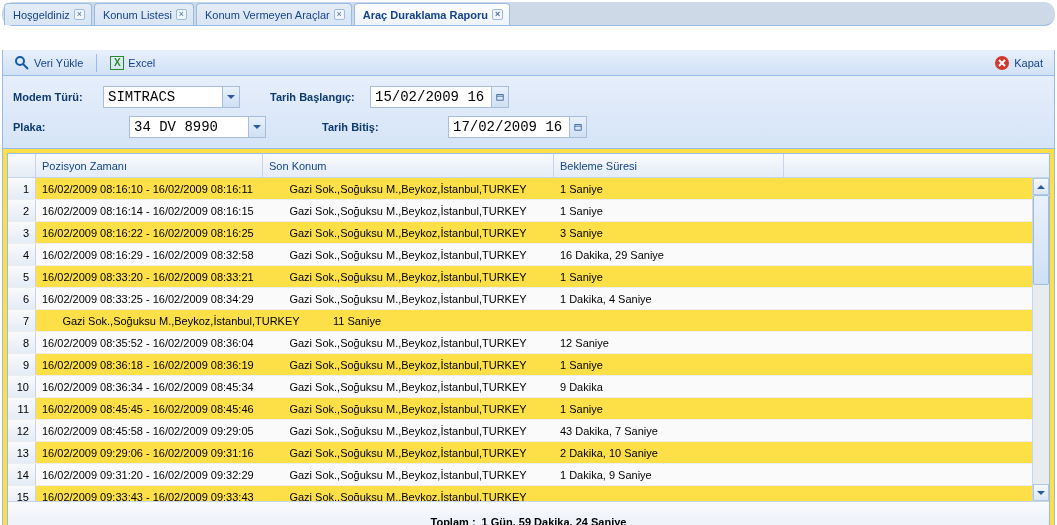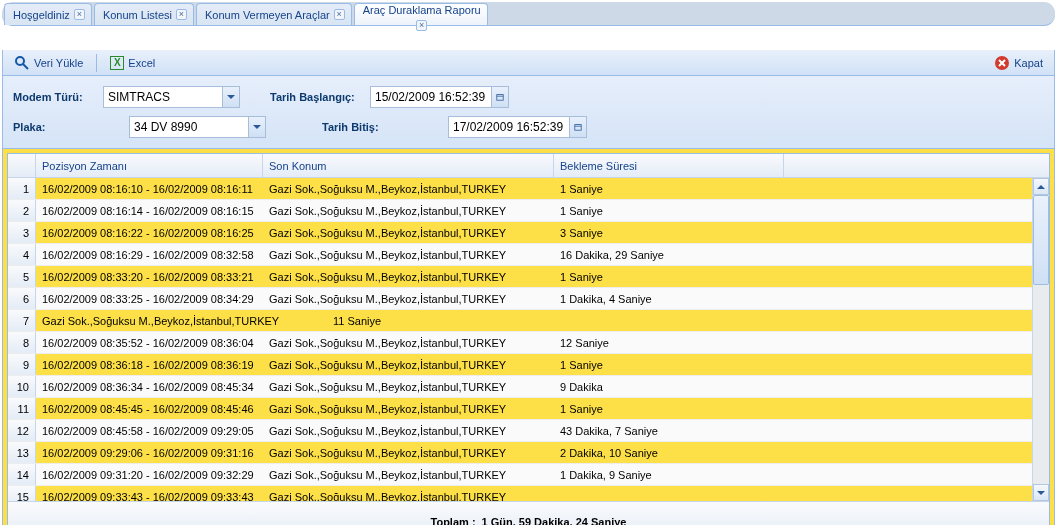--- a/index.html
+++ b/index.html
@@ -34,22 +34,21 @@
     background: linear-gradient(#e4ecf7, #d9e5f3);
     border: 1px solid #99bbe8;
     border-bottom: none;
     border-radius: 4px 4px 0 0;
     color: #15428b;
     cursor: pointer;
     gap: 4px;
   }
   .tab.active {
     background: linear-gradient(#fdfefe, #eef3fb);
-    font-weight: normal;
-    flex-direction: column;
+    font-weight: bold;
   }
   .tab .close {
     width: 11px; height: 11px;
     border: 1px solid #99bbe8;
     border-radius: 2px;
     display:flex;align-items:center;justify-content:center;
     font-size:9px; line-height:1; color:#4a6b9b;
     background:#f2f6fb;
     cursor:pointer;
   }
@@ -108,21 +107,21 @@
   }
   .combo, .datefield {
     display:flex; align-items:center;
     background:#fff;
     border:1px solid #a7bdd9;
     height:22px;
   }
   .combo input, .datefield input {
     border:none; outline:none;
     height:20px; padding:0 4px;
-    font-family:Liberation Sans, sans-serif; font-size:12px;
+    font-family:Liberation Mono, monospace; font-size:14px;
     color:#000;
   }
   .combo input { width:118px; }
   .datefield input { width:120px; }
   .trigger {
     width:17px;height:20px;
     background:linear-gradient(#e8f0fb,#cfe0f5);
     border-left:1px solid #a7bdd9;
     display:flex;align-items:center;justify-content:center;
     cursor:pointer;
@@ -174,21 +173,21 @@
   .grow.alt { background:#fafafa; }
   .gc {
     padding:0 6px;
     border-right:1px solid transparent;
     color:#000;
     overflow:hidden; white-space:nowrap; text-overflow:ellipsis;
   }
   .col-num { width:28px; text-align:right; color:#000; background:linear-gradient(#f9fafc,#e4ecf7); border-right:1px solid #c7d5ea; height:100%; display:flex;align-items:center;justify-content:flex-end;}
   .col0 { width:28px;}
   .col1 { width:227px;}
-  .col2 { width:291px;}
+  .col2 { width:291px;text-align:center;}
   .col3 { width:230px;}
   .scrollbar {
     width:17px;
     background:#e8ecef;
     border-left:1px solid #c7d5ea;
     position:relative;
   }
   .scroll-btn {
     height:17px;width:100%;
     background:linear-gradient(#f5f8fc,#dbe7f6);

